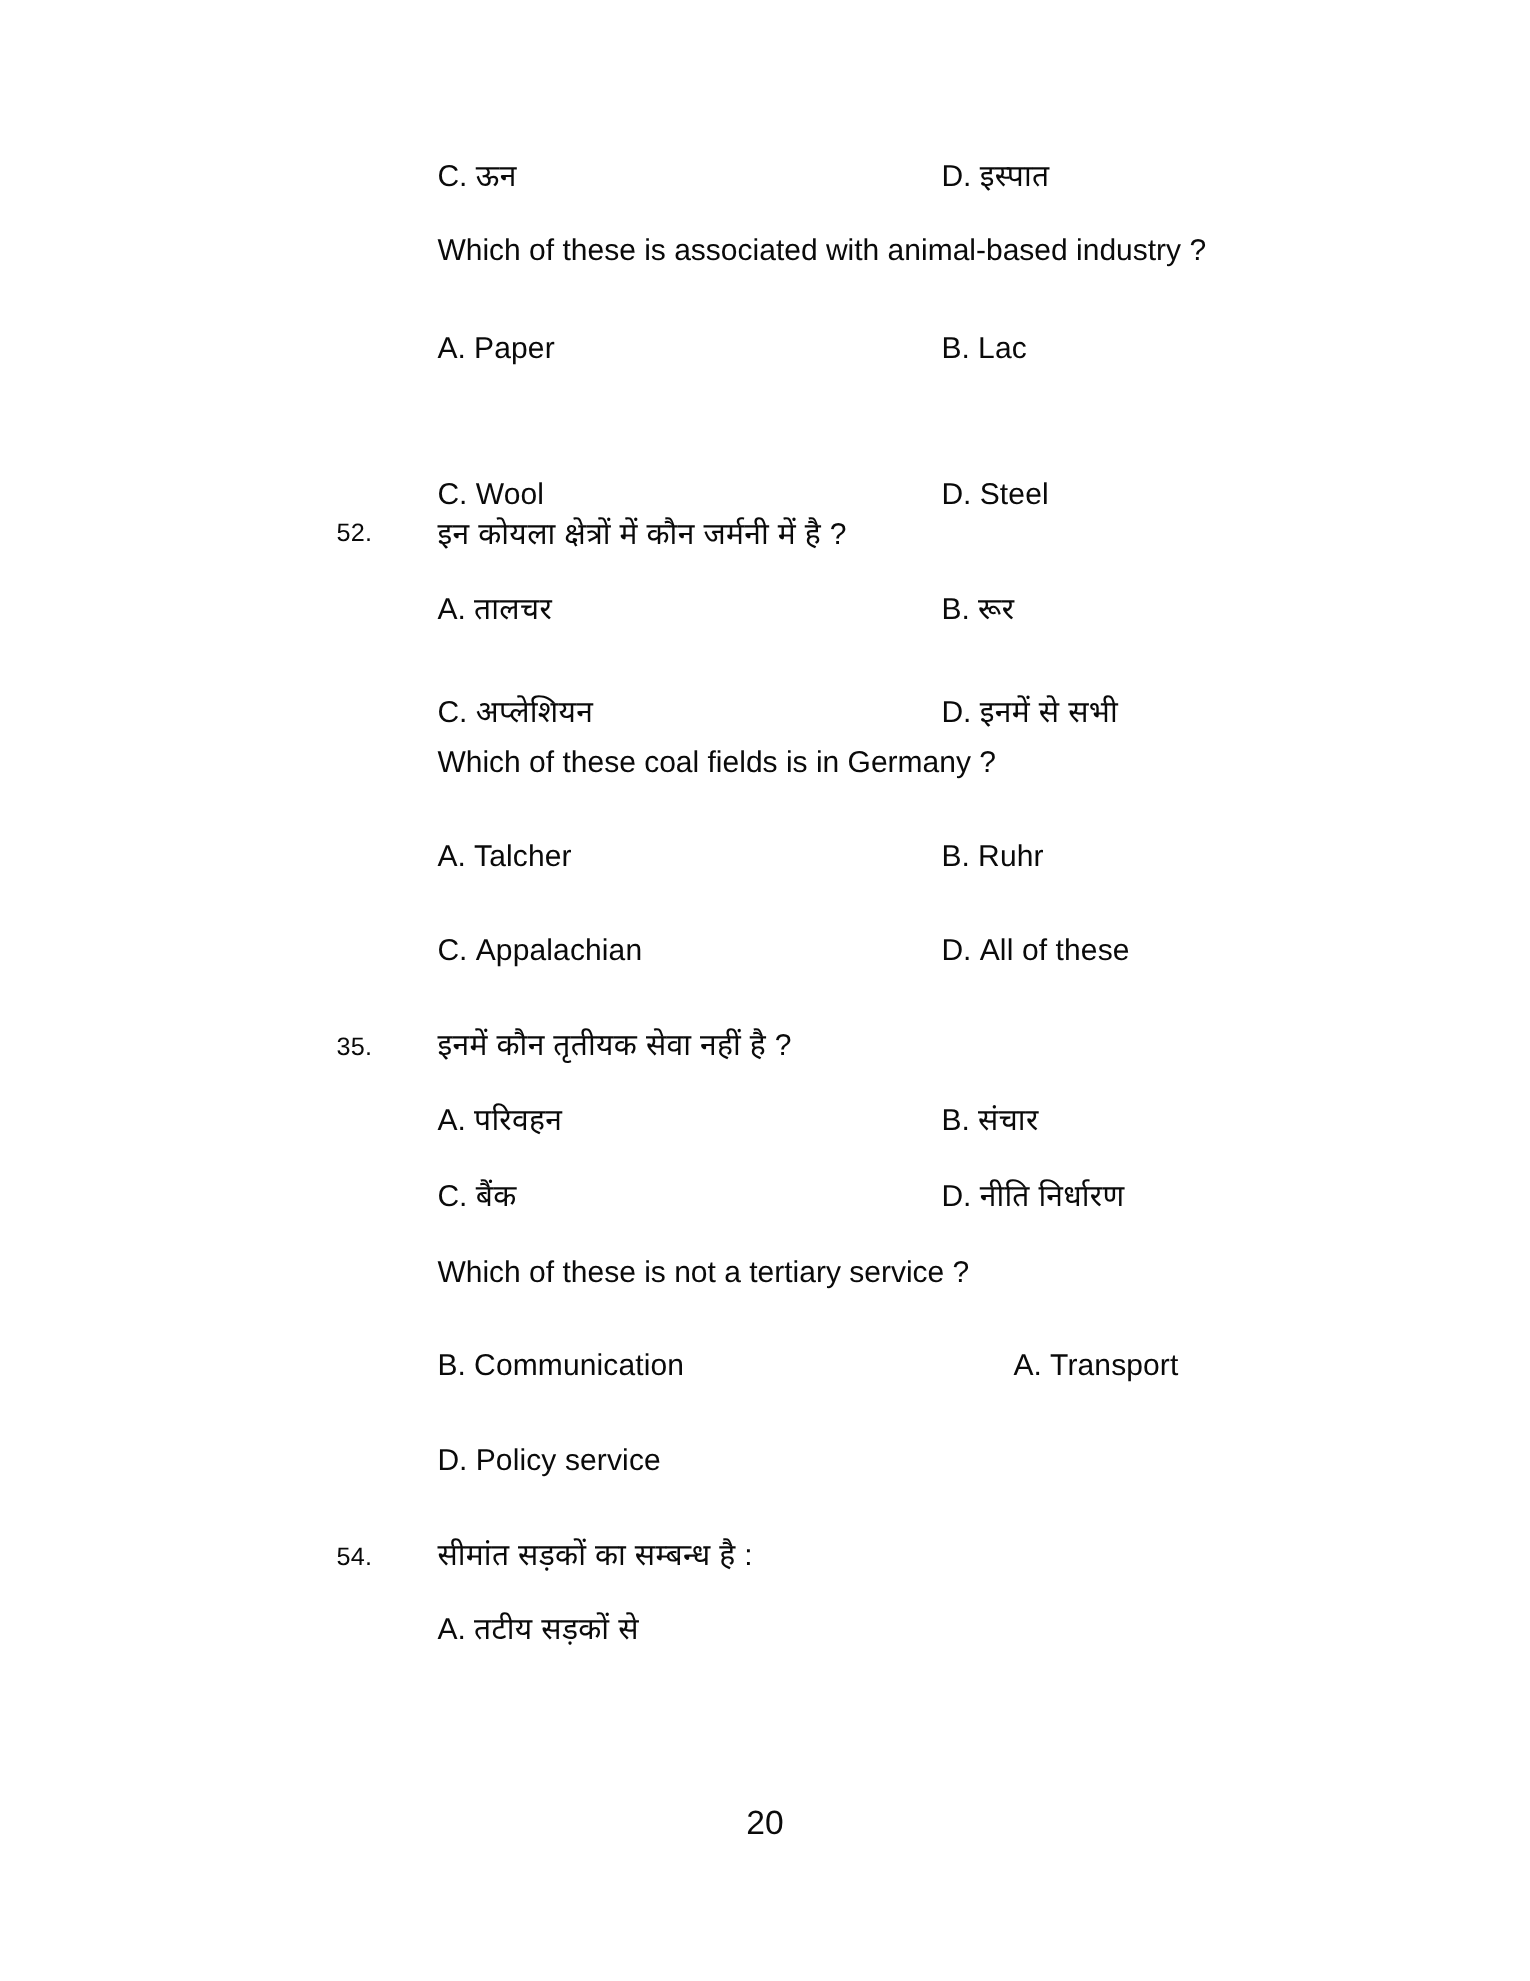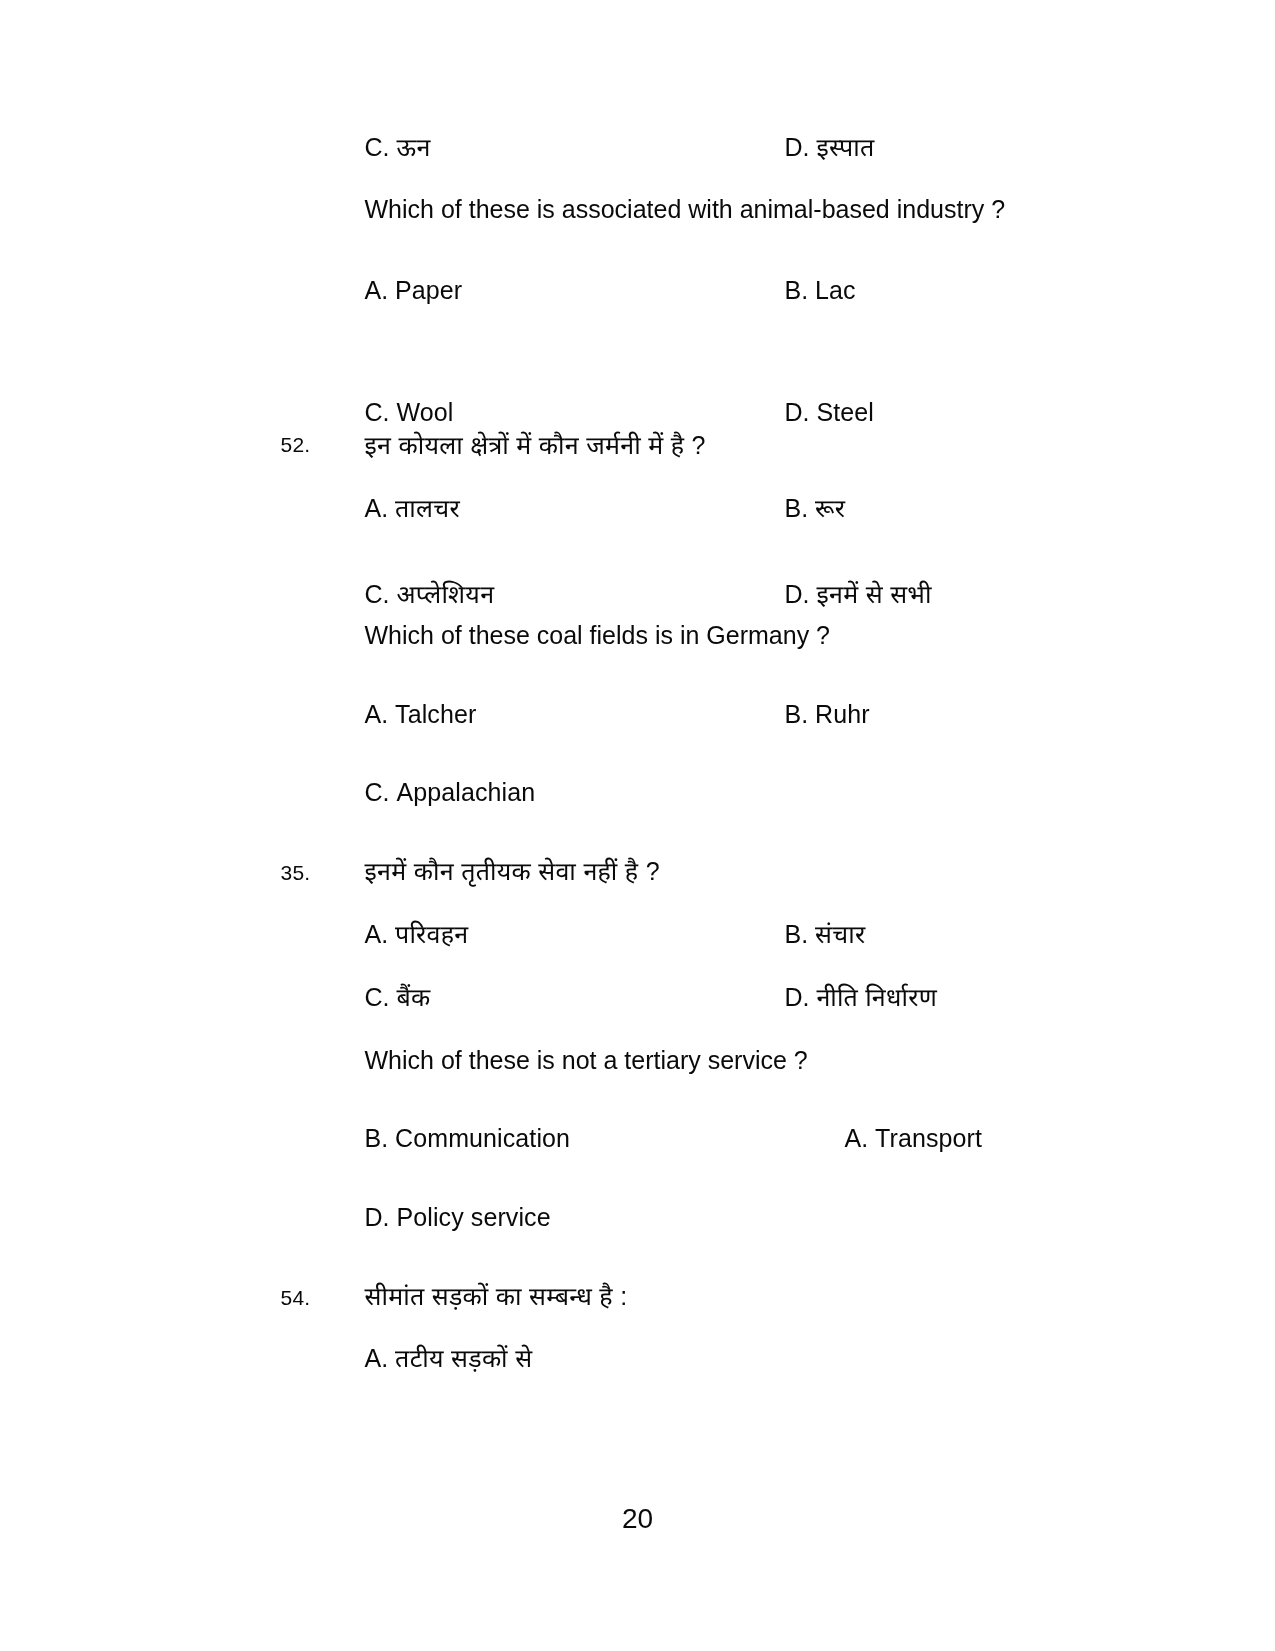--- a/index.html
+++ b/index.html
@@ -164,20 +164,21 @@
         <div class="qnum"></div>
         <div class="qbody">
           <div class="opt-col left"><span class="opt-letter">A.</span> <span class="opt-text english">Talcher</span></div>
           <div class="opt-col right"><span class="opt-letter">B.</span> <span class="opt-text english">Ruhr</span></div>
         </div>
       </div>
       <div class="row english" style="top: 776px; justify-content: flex-end;">
         <div class="qnum"></div>
         <div class="qbody">
           <div class="opt-col left"><span class="opt-letter">C.</span> <span class="opt-text english">Appalachian</span></div>
+          <div class="opt-col right"><span class="opt-letter">D.</span> <span class="opt-text english">All of these</span></div>
         </div>
       </div>
       <div class="row hindi" style="top: 855px;">
         <div class="qnum">35.</div>
         <div class="qbody">
           <div class="stem hindi">इनमें कौन तृतीयक सेवा नहीं है ?</div>
         </div>
       </div>
       <div class="row hindi" style="top: 918px;">
         <div class="qnum"></div>

